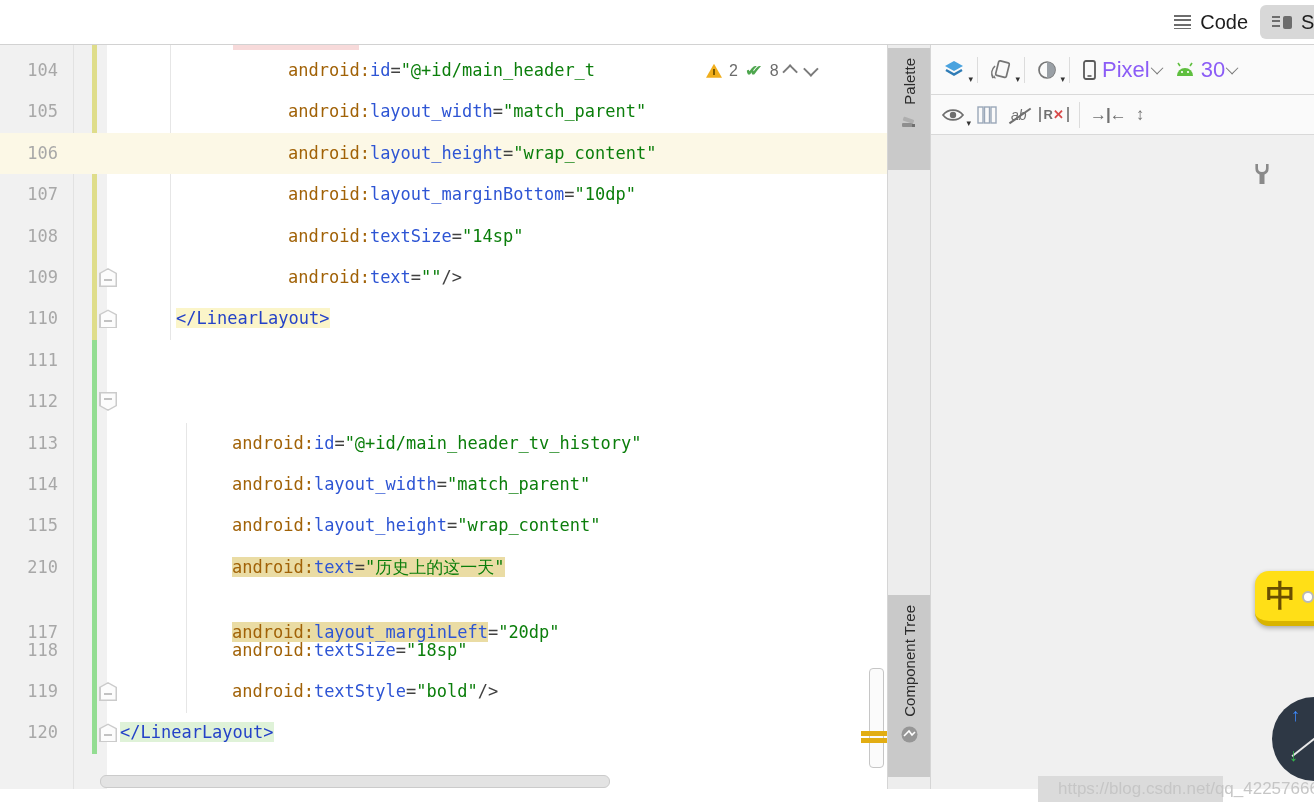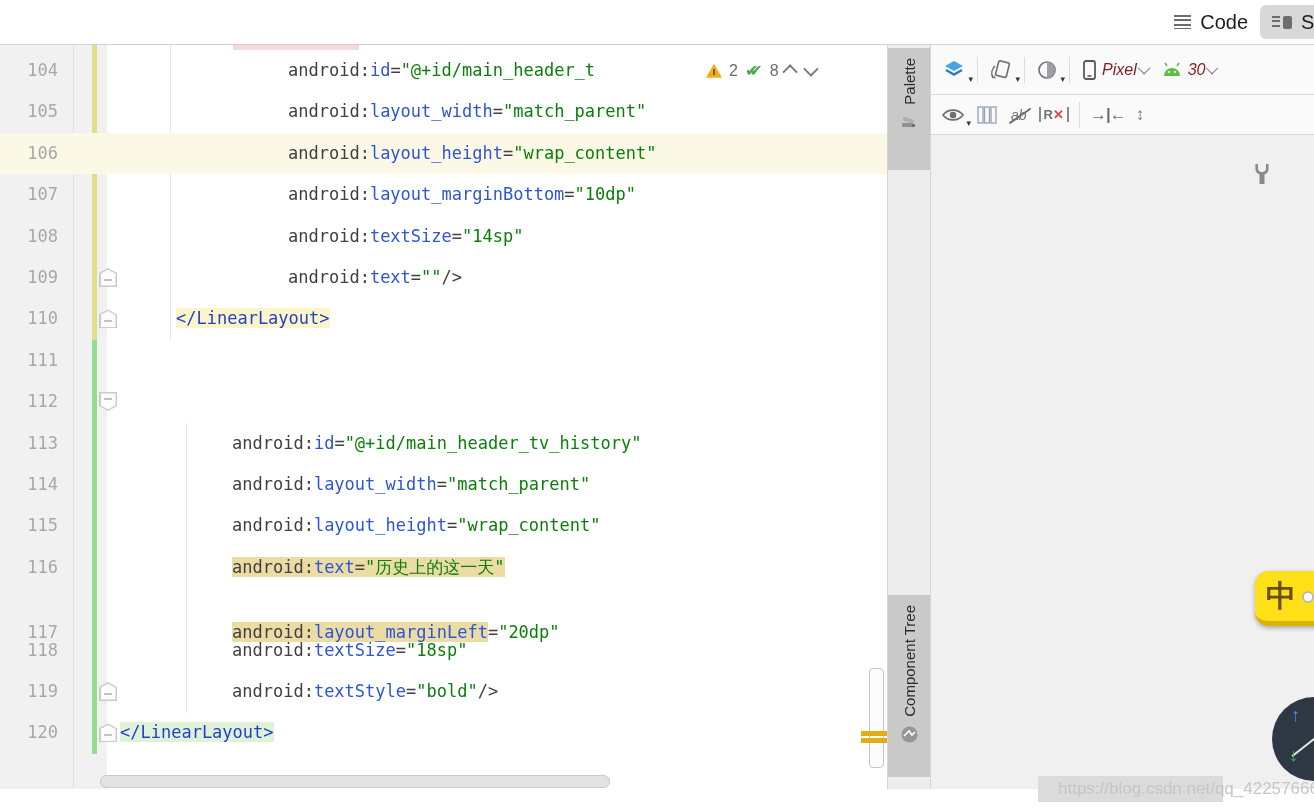--- a/index.html
+++ b/index.html
@@ -19,21 +19,21 @@
   
   .editor{position:absolute;left:0;top:45px;width:888px;height:744px;background:#fff;overflow:hidden;border-right:1px solid #d5d5d5;box-sizing:border-box;}
   .gutter-bg{position:absolute;left:0;top:0;width:107px;height:100%;background:#f1f1f1;}
   .gutter-sep{position:absolute;left:73px;top:0;width:1px;height:100%;background:#e2e2e2;}
   .indent-guide{position:absolute;width:1px;background:#e6e6e6;}
   .pink-remnant{position:absolute;left:233px;top:0;width:126px;height:5px;background:#f7dada;}
   .row{position:absolute;left:0;width:100%;height:41.4px;}
   .row.current{background:#fcf8e6;}
   .ln{position:absolute;left:0;width:58px;text-align:right;font-family:"DejaVu Sans Mono",monospace;font-size:17px;line-height:41.4px;color:#a8a8a8;}
   .code{position:absolute;left:0;top:0;font-family:"DejaVu Sans Mono",monospace;font-size:17px;line-height:41.4px;white-space:pre;color:#333;}
-  .tk-ns{color:#404040;}
+  .tk-ns{color:#a16207;}
   .tk-attr{color:#2e55d4;}
   .tk-eq{color:#414141;}
   .tk-val{color:#0b7e0b;}
   .tk-tag{color:#2442c8;}
   .hl-tan{background:#eadca4;}
   .hl-yellow{background:#fbf5c9;}
   .hl-green{background:#dff2d8;}
   .fold{position:absolute;left:99px;top:11px;width:18px;height:19px;}
   .fold .shp{position:absolute;inset:0;background:#cbcbcb;clip-path:polygon(50% 0,100% 26%,100% 100%,0 100%,0 26%);}
   .fold .inn{position:absolute;inset:1.5px;background:#fcfcfc;clip-path:polygon(50% 0,100% 26%,100% 100%,0 100%,0 26%);}
@@ -70,21 +70,21 @@
   .vtab .ticon{margin-top:9px;}
 
   
   .design{position:absolute;left:930px;top:45px;width:384px;height:744px;border-left:1px solid #d5d5d5;box-sizing:border-box;background:#f0f0f0;}
   .dtoolbar{position:absolute;left:0;width:100%;background:#fafafa;border-bottom:1px solid #d9d9d9;box-sizing:border-box;display:flex;align-items:center;gap:10px;padding-left:10px;}
   .dtoolbar.r1{top:0;height:50px;}
   .dtoolbar.r2{top:50px;height:40px;}
   .tsep{width:1px;height:26px;background:#dcdcdc;}
   .tbtn{display:flex;align-items:center;gap:4px;position:relative;}
   .ddcorner{position:absolute;right:-6px;bottom:-2px;font-size:9px;color:#333;}
-  .dlabel{font-size:16px;color:#7f1d1d;font-style:italic;}
+  .dlabel{font-size:22px;color:#8b5cf6;}
   .chev-dn{width:8px;height:8px;border-left:1.6px solid #777;border-bottom:1.6px solid #777;transform:rotate(-45deg) translateY(-2px);display:inline-block;}
   .txticon{font-size:17px;color:#707070;font-weight:bold;letter-spacing:-1px;}
   .noab{position:relative;font-size:14px;color:#707070;font-style:italic;padding:0 2px;}
   .noab:after{content:"";position:absolute;left:-2px;top:50%;width:26px;height:1.8px;background:#707070;transform:rotate(-35deg);}
   .rtlx{position:relative;font-size:13px;color:#707070;font-weight:bold;border-left:2px solid #8a8a8a;border-right:2px solid #8a8a8a;padding:0 3px;}
   .rtlx .x{color:#d84a4a;}
 
   .surface{position:absolute;left:0;top:90px;width:100%;height:654px;background:#f0f0f0;overflow:hidden;}
   .wrench{position:absolute;right:44px;top:28px;}
   .canvas{position:absolute;left:53px;top:109px;width:300px;height:532px;background:#fdf3e2;box-shadow:0 1px 4px rgba(0,0,0,.25);}
@@ -198,21 +198,21 @@
         </div>
         <div class="row" style="top: 419px;">
           <span class="ln">114</span>
           <span class="code" style="padding-left: 232px;"><span class="tk-ns">android:</span><span class="tk-attr">layout_width</span><span class="tk-eq">=</span><span class="tk-val">"match_parent"</span></span>
         </div>
         <div class="row" style="top: 460.4px;">
           <span class="ln">115</span>
           <span class="code" style="padding-left: 232px;"><span class="tk-ns">android:</span><span class="tk-attr">layout_height</span><span class="tk-eq">=</span><span class="tk-val">"wrap_content"</span></span>
         </div>
         <div class="row" style="top: 501.8px;">
-          <span class="ln">116</span>
+          <span class="ln">210</span>
           <span class="code" style="padding-left: 232px;"><span class="tk-ns hl-tan">android:</span><span class="tk-attr hl-tan">text</span><span class="tk-eq hl-tan">=</span><span class="tk-val hl-tan">"历史上的这一天"</span></span>
         </div>
         <div class="row" style="top: 567px;">
           <span class="ln">117</span>
           <span class="code" style="padding-left: 232px;"><span class="tk-ns hl-tan">android:</span><span class="tk-attr hl-tan">layout_marginLeft</span><span class="tk-eq">=</span><span class="tk-val">"20dp"</span></span>
         </div>
         <div class="row" style="top: 584.6px;">
           <span class="ln">118</span>
           <span class="code" style="padding-left: 232px;"><span class="tk-ns">android:</span><span class="tk-attr">textSize</span><span class="tk-eq">=</span><span class="tk-val">"18sp"</span></span>
         </div>

